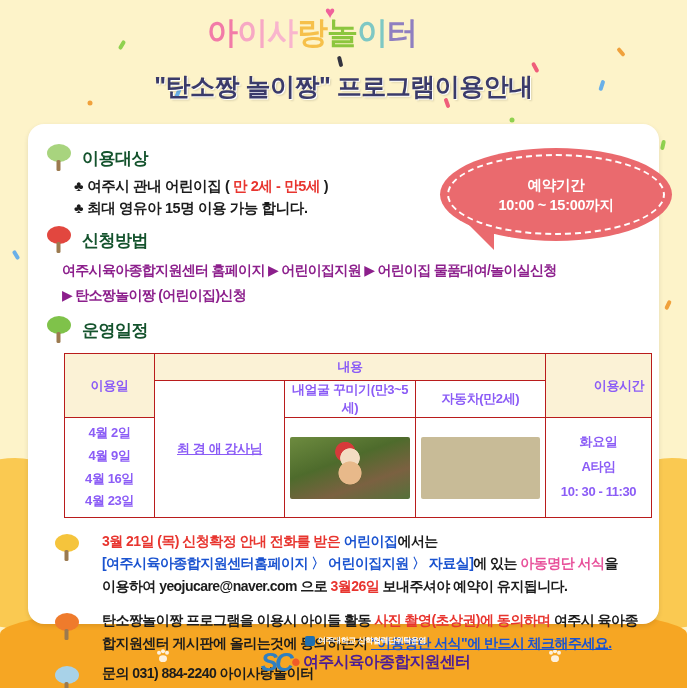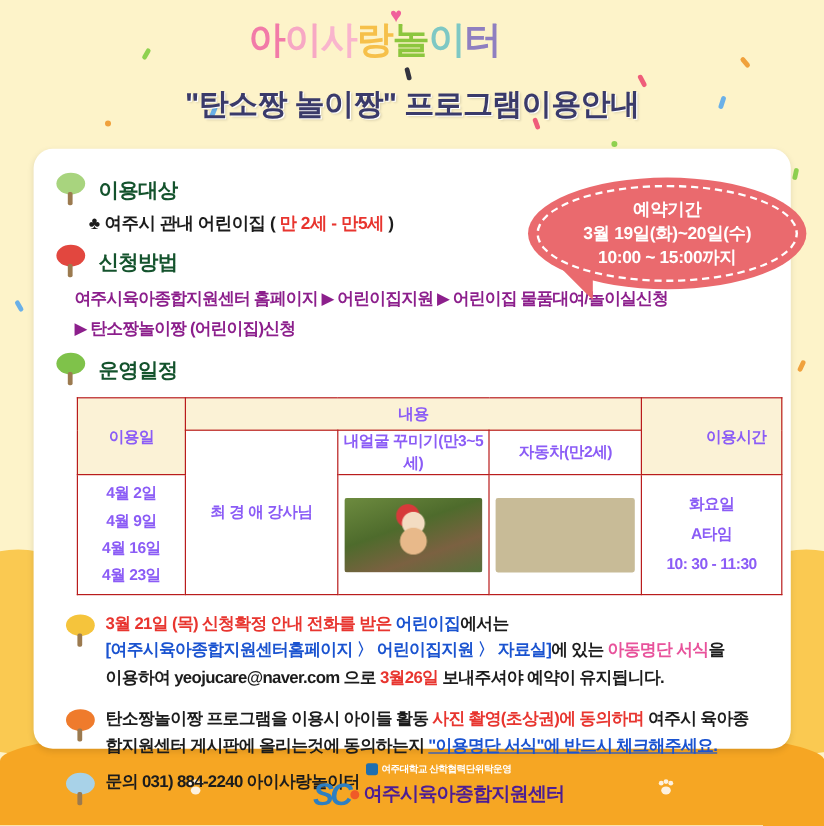--- a/index.html
+++ b/index.html
@@ -129,23 +129,23 @@
   table.schedule th, table.schedule td {
     border: 1px solid #b91c1c;
     text-align: center; vertical-align: middle;
     font-size: 13px; font-weight: bold; color: #8b5cf6;
     letter-spacing: -0.4px;
   }
   table.schedule th {
     background: #fbf2d6; height: 27px;
   }
   .col-date { width: 90px; }
-  .col-teacher { width: 115px; }
+  .col-teacher { width: 115px; text-decoration: underline; }
   .col-content { width: 140px; }
-  .col-time { width: 117px; padding-left: 41px; }
+  .col-time { width: 106px; padding-left: 41px; }
   .date-cell { line-height: 1.75; padding: 4px 0; font-size: 13.5px; }
   .sub-label { height: 23px; font-size: 12.5px; }
   .photo-cell { padding: 5px; height: 72px; }
   .photo {
     width: 100%; height: 62px; border-radius: 2px;
     display: block;
   }
   .photo-a {
     background:
       radial-gradient(circle at 50% 58%, #e8b98a 0 16%, transparent 17%),
@@ -161,21 +161,21 @@
       radial-gradient(ellipse at 22% 72%, #fdfdfb 0 13%, transparent 14%),
       radial-gradient(ellipse at 50% 73%, #fdfdfb 0 12%, transparent 13%),
       radial-gradient(ellipse at 78% 72%, #fdfdfb 0 13%, transparent 14%),
       linear-gradient(180deg, #cbbf9c 0%, #c3b governmental 0%, #c7ba96 100%);
     background-color: #c8bb97;
   }
   .time-cell { line-height: 1.9; font-size: 13px; }
 
   
   .notice {
-    display: flex; gap: 6px; margin: 12px 0 0 8px;
+    display: flex; gap: 20px; margin: 12px 0 0 8px;
   }
   .notice .tree { margin-top: 2px; }
   .notice .body {
     font-size: 14px; font-weight: bold; line-height: 1.6;
     letter-spacing: -0.55px; color: #1c1c1c;
   }
   .t-red { color: #e8352f; }
   .t-blue { color: #1a53d0; }
   .t-pink { color: #e8529b; }
   .t-ul { text-decoration: underline; }
@@ -251,35 +251,37 @@
     <span class="logo-heart">♥</span>
   </div>
 </div>
 
 <div class="main-title">"탄소짱 놀이짱" 프로그램이용안내</div>
 
 <div class="bubble-tail"></div>
 <div class="bubble">
   <div class="dash"></div>
   <span>예약기간</span>
-  <span>3월 19일(화)~20일(수)</span>
   <span>10:00 ~ 15:00까지</span>
 </div>
 
 <div class="card">
 
   <div class="section-head">
     <svg class="tree" viewBox="0 0 30 32">
       <ellipse cx="15" cy="11" rx="12" ry="9" fill="#a8d47e"></ellipse>
       <rect x="12.5" y="18" width="4" height="11" rx="1.5" fill="#9b7a4f"></rect>
     </svg>
     <div class="title">이용대상</div>
   </div>
   <div class="bullet-line">
     <span class="club">♣</span><span>여주시 관내 어린이집 ( </span><span class="hl-red">만 2세 - 만5세</span><span> )</span>
+  </div>
+  <div class="bullet-line">
+    <span class="club">♣</span><span>최대 영유아 15명 이용 가능 합니다.</span>
   </div>
 
   <div class="section-head">
     <svg class="tree" viewBox="0 0 30 32">
       <ellipse cx="15" cy="11" rx="12" ry="9" fill="#e2473f"></ellipse>
       <rect x="12.5" y="18" width="4" height="11" rx="1.5" fill="#9b7a4f"></rect>
     </svg>
     <div class="title">신청방법</div>
   </div>
   <div class="flow">여주시육아종합지원센터 홈페이지 ▶ 어린이집지원 ▶  어린이집 물품대여/놀이실신청</div>

